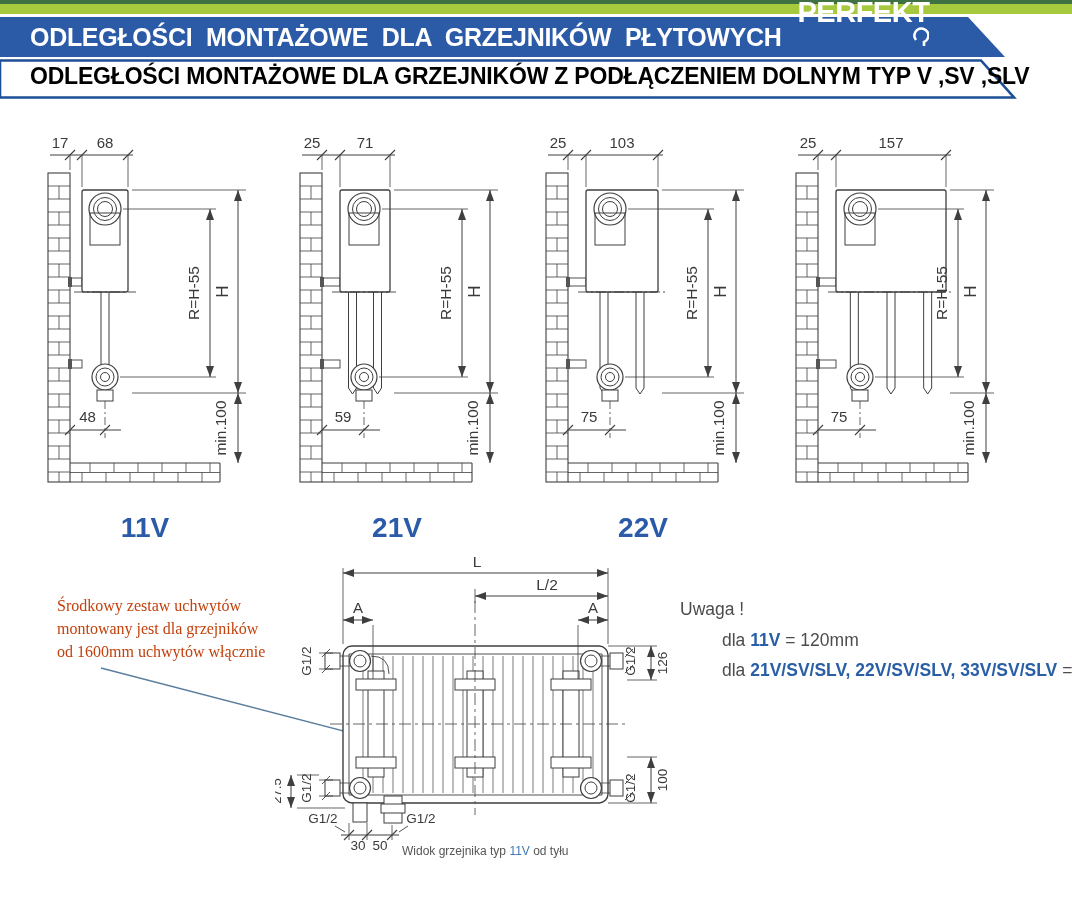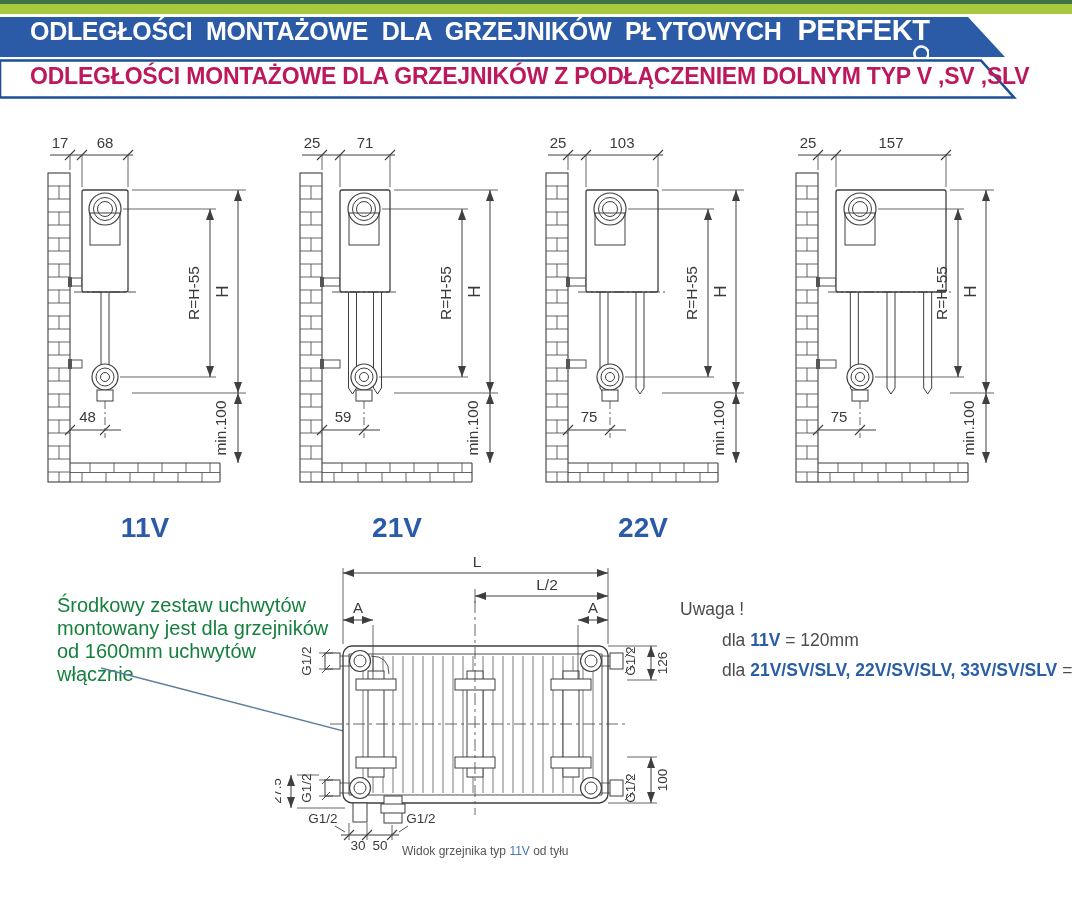--- a/index.html
+++ b/index.html
@@ -3,31 +3,31 @@
 <meta charset="utf-8">
 <style>
   html,body{margin:0;padding:0;background:#fff;}
   #page{position:relative;width:1072px;height:898px;background:#fff;overflow:hidden;
         font-family:"Liberation Sans",sans-serif;}
   .abs{position:absolute;}
   .greenbar-dark{left:0;top:0;width:1072px;height:4px;background:#3f7142;}
   .greenbar{left:0;top:4px;width:1072px;height:10px;background:#a6c93e;}
   .banner1{left:0;top:17px;width:1005px;height:40px;background:#2b5aa7;
            clip-path:polygon(0 0,968px 0,1005px 100%,0 100%);}
-  .banner1-text{left:30px;top:17px;height:40px;display:flex;gap:16px;}
+  .banner1-text{left:30px;top:17px;height:40px;display:flex;align-items:center;gap:16px;}
   .title{color:#fff;font-size:25px;font-weight:700;letter-spacing:-0.3px;word-spacing:7px;white-space:nowrap;}
   .brand{display:flex;align-items:flex-end;color:#fff;flex-direction:column;}
   .brand-main{font-size:29px;font-weight:800;letter-spacing:-0.5px;line-height:26px;}
   .brand-mark{margin-left:-3px;margin-bottom:10px;}
   .brand-sub{font-size:11.5px;font-weight:400;letter-spacing:0.5px;margin-left:-3px;padding-bottom:3px;}
-  .banner2-text{left:30px;top:63px;width:990px;color:#be185d;font-size:23px;font-weight:700;
+  .banner2-text{left:30px;top:63px;width:990px;color:#000000;font-size:23px;font-weight:700;
                 letter-spacing:-0.2px;white-space:nowrap;}
   .diag{top:130px;width:250px;}
   .diag-label{text-align:center;color:#2b5aa8;font-size:28px;font-weight:700;margin-top:6px;}
-  .note-left{left:57px;top:594px;width:280px;color:#15803d;font-size:20px;line-height:23px;}
+  .note-left{left:57px;top:594px;width:280px;color:#c2410c;font-size:16px;line-height:23px;font-family:Liberation Serif, serif;}
   .warn{left:680px;top:598px;width:392px;color:#4c4c4c;font-size:17.5px;line-height:23.5px;}
   .warn p{margin:0;}
   .warn .gap1{margin-top:29px;}
   .warn .gap2{margin-top:7px;white-space:nowrap;margin-left:42px;}
   .blu{color:#2a5fa5;font-weight:700;}
   .caption{left:402px;top:844px;font-size:12px;color:#565656;white-space:nowrap;}
   .cap-blu{color:#4178b8;}
   .leader{pointer-events:none;}
   svg text{font-family:"Liberation Sans",sans-serif;}
 </style>

